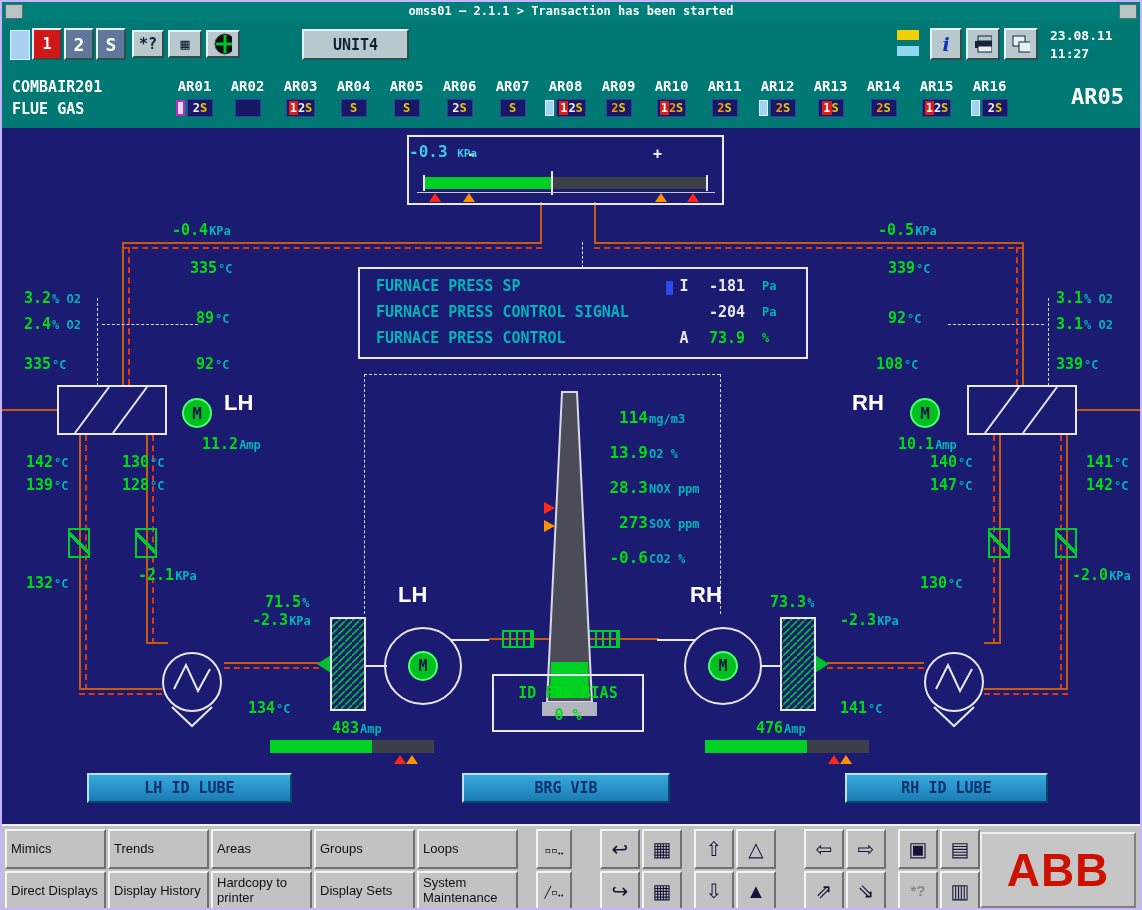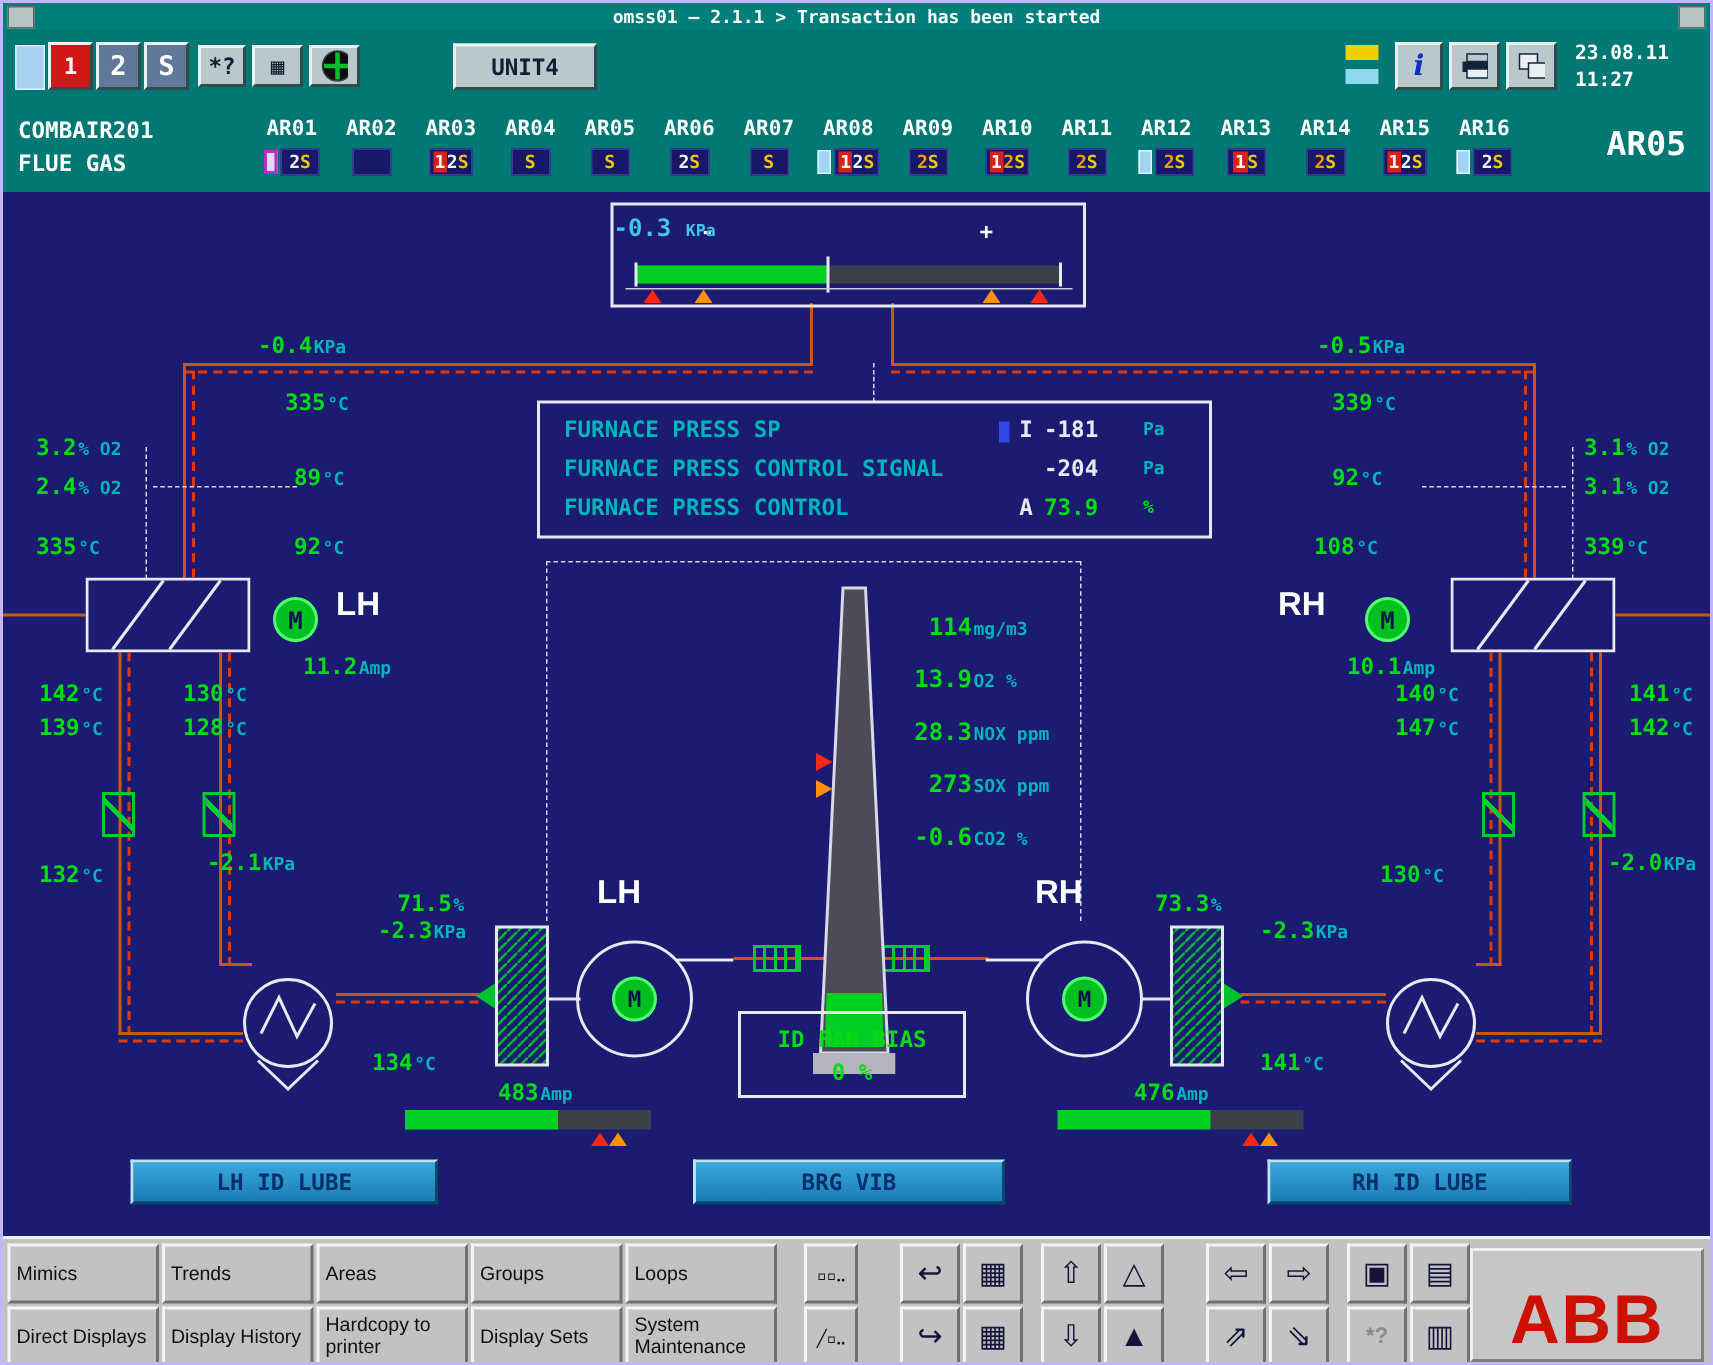--- a/index.html
+++ b/index.html
@@ -57,21 +57,21 @@
   #gbar{position:absolute;left:15px;top:40px;width:284px;height:12px;background:#3c4048;}
   #gbar .fill{height:100%;background:#00d024;width:45%;}
   .gtick{position:absolute;width:2px;background:#e8e8f0;}
   .tu{position:absolute;width:0;height:0;border-left:6px solid transparent;border-right:6px solid transparent;border-bottom:9px solid #ff2818;}
   .tu.o{border-bottom-color:#ff9000;}
   #furnacebox{left:356px;top:139px;width:450px;height:92px;border:2px solid #e8e8f0;padding-top:8px;box-sizing:border-box;}
   .frow{position:relative;height:26px;}
   .frow span{font:bold 15px "DejaVu Sans Mono",monospace;}
   .fl{position:absolute;left:16px;color:#00b4bc;}
   .fm{position:absolute;left:314px;width:20px;text-align:center;color:#e8e8f0;}
-  .fv{position:absolute;left:336px;width:62px;text-align:left;color:#e8e8f0;}
+  .fv{position:absolute;left:336px;width:62px;text-align:center;color:#e8e8f0;}
   .fu{position:absolute;left:402px;color:#00b4bc;font-size:12px !important;top:2px;}
   .fv.grn,.fu.grn{color:#00dc14;}
   .cursorbox{position:absolute;left:306px;top:12px;width:7px;height:14px;background:#3048e8;}
   .srow{height:35px;}
   .sv{display:inline-block;width:50px;text-align:right;font-size:16px !important;}
   .su{font-size:12px;}
   #biasbox{left:490px;top:546px;width:152px;height:58px;border:2px solid #e8e8f0;text-align:center;box-sizing:border-box;}
   #biasbox div{font:bold 15px "DejaVu Sans Mono",monospace;color:#00dc14;}
   .bluebtn{position:absolute;height:30px;background:linear-gradient(180deg,#38a8dc,#1a7cb4);
            border-top:2px solid #b8e4f8;border-left:2px solid #b8e4f8;border-bottom:2px solid #084868;border-right:2px solid #084868;
@@ -85,21 +85,21 @@
   .icongroup{margin-left:14px;}
   .navbtn{width:101px;text-align:left;padding:3px 4px;font:13px/1.15 "Liberation Sans",sans-serif;color:#101010;
           background:#c2c2c2;border-top:2px solid #f4f4f4;border-left:2px solid #f4f4f4;border-bottom:2px solid #707070;border-right:2px solid #707070;box-sizing:border-box;}
   .setbtn{width:36px;font:bold 11px "DejaVu Sans Mono",monospace;color:#101010;background:#c2c2c2;
           border-top:2px solid #f4f4f4;border-left:2px solid #f4f4f4;border-bottom:2px solid #707070;border-right:2px solid #707070;box-sizing:border-box;margin-left:4px;}
   .ibtn{width:40px;font-size:20px;line-height:34px;text-align:center;color:#14143a;background:#c2c2c2;padding:0;
         border-top:2px solid #f4f4f4;border-left:2px solid #f4f4f4;border-bottom:2px solid #707070;border-right:2px solid #707070;box-sizing:border-box;}
   .ibtn.g1{margin-left:10px;} .ibtn.g2{margin-left:26px;} .ibtn.dim{color:#8a8a8a;font-size:15px;font-weight:bold;}
   #abbpanel{position:absolute;right:4px;top:6px;width:156px;height:76px;background:#c6c6c6;
             border-top:2px solid #f0f0f0;border-left:2px solid #f0f0f0;border-bottom:2px solid #808080;border-right:2px solid #808080;
-            display:flex;align-items:flex-end;justify-content:center;box-sizing:border-box;}
+            display:flex;align-items:center;justify-content:center;box-sizing:border-box;}
   #abbpanel span{font:bold 46px "Liberation Sans",sans-serif;color:#cc1100;letter-spacing:1px;}
 </style>
 </head>
 <body>
 
 <div id="screen">
 
   <div id="titlebar">
     <div class="wbtn" style="left:3px"></div>
     <span>omss01 –  2.1.1  &gt; Transaction has been started</span>
@@ -114,21 +114,21 @@
     <button class="tbtn" style="left:130px;top:10px;width:32px;height:28px">*?</button>
     <button class="tbtn" style="left:166px;top:10px;width:34px;height:28px">
         <span>▦</span>
       </button>
     <button class="tbtn" style="left:204px;top:10px;width:34px;height:28px">
       <svg width="22" height="22">
           <circle cx="11" cy="11" r="10" fill="#0c0c0c" stroke="#404040"></circle>
           <path d="M11 2 V20 M2 11 H20" stroke="#00c030" stroke-width="3"></path>
         </svg>
     </button>
-    <button class="tbtn" style="left:300px;top:9px;width:96px;height:31px">UNIT4</button>
+    <button class="tbtn" style="left:300px;top:9px;width:107px;height:31px">UNIT4</button>
     <div class="a" style="left:895px;top:10px;width:22px;height:10px;background:#f0d000"></div>
     <div class="a" style="left:895px;top:26px;width:22px;height:10px;background:#90d8f0"></div>
     <button class="tbtn" style="left:928px;top:8px;width:32px;height:32px;color:#1030c0;font-family:'DejaVu Serif',serif;font-style:italic;font-size:19px">i</button>
     <button class="tbtn" style="left:964px;top:8px;width:34px;height:32px">
       <svg width="22" height="18">
           <rect x="4" y="1" width="14" height="5" fill="none" stroke="#14243a"></rect>
           <rect x="1" y="6" width="20" height="7" fill="#14243a"></rect>
           <rect x="4" y="11" width="14" height="6" fill="#e8f0f4" stroke="#14243a"></rect>
         </svg>
     </button>

